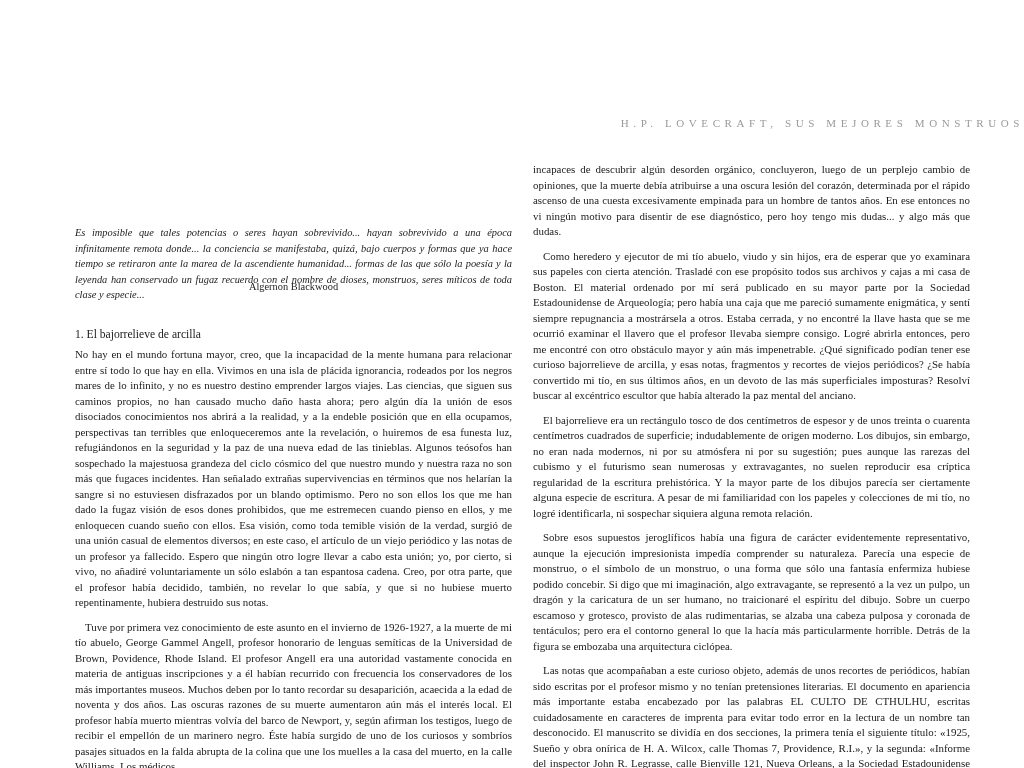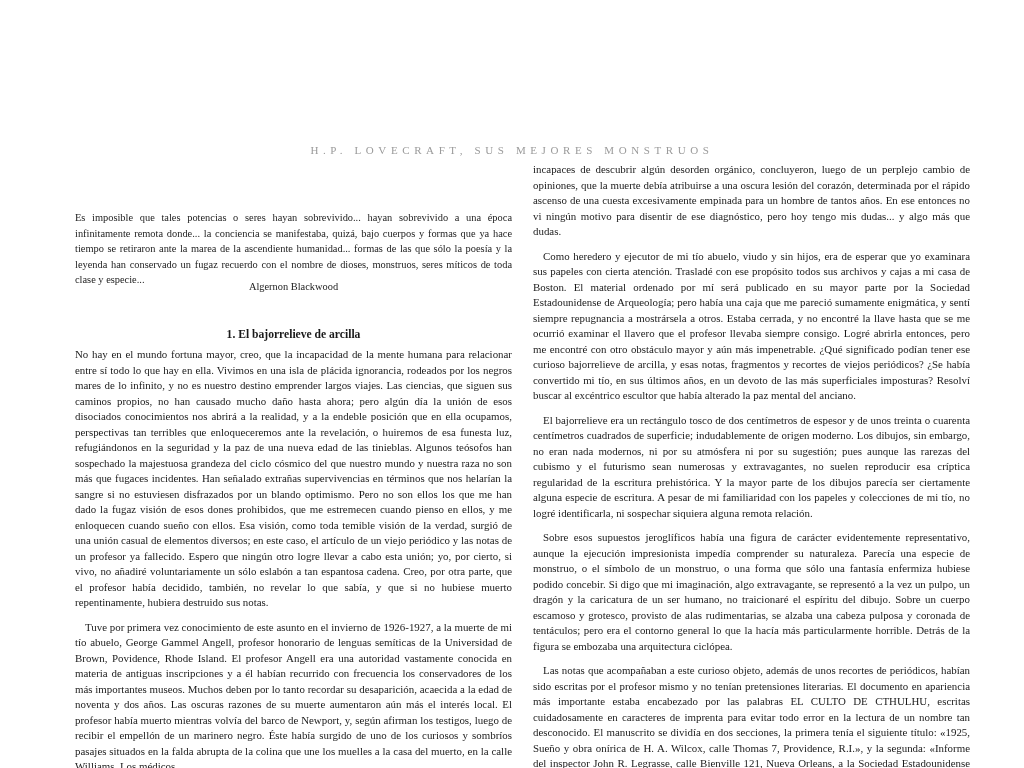--- a/index.html
+++ b/index.html
@@ -13,61 +13,61 @@
     position: relative;
     overflow: hidden;
     font-family: "Liberation Serif", "DejaVu Serif", serif;
     color: #1a1a1a;
   }
   .running-head {
     position: absolute;
     top: 117px;
     left: 0;
     width: 1024px;
-    text-align: center;
+    text-align: right;
     font-size: 11px;
     letter-spacing: 4.6px;
     color: #9a9a9a;
     font-family: "Liberation Serif", serif;
-    margin-top: 27px;
   }
   .page {
     position: absolute;
     top: 0;
     width: 437px;
   }
   .page-left { left: 75px; }
   .page-right { left: 533px; }
 
   .epigraph {
     position: absolute;
-    top: 210px;
+    top: 225px;
     left: 0;
     width: 437px;
+    font-style: italic;
     font-size: 10.4px;
     line-height: 15.6px;
     text-align: justify;
     color: #222;
   }
   .epigraph-author {
     position: absolute;
     top: 281px;
     left: 0;
     width: 437px;
     text-align: center;
     font-size: 10.4px;
     color: #222;
   }
   .chapter-title {
     position: absolute;
     top: 328px;
     left: 0;
     width: 437px;
-    text-align: center;
-    font-weight: bold;
+    text-align: left;
+    font-weight: normal;
     font-size: 11.6px;
   }
   .body-text {
     position: absolute;
     left: 0;
     width: 437px;
     font-size: 10.9px;
     line-height: 15.5px;
     text-align: justify;
   }

